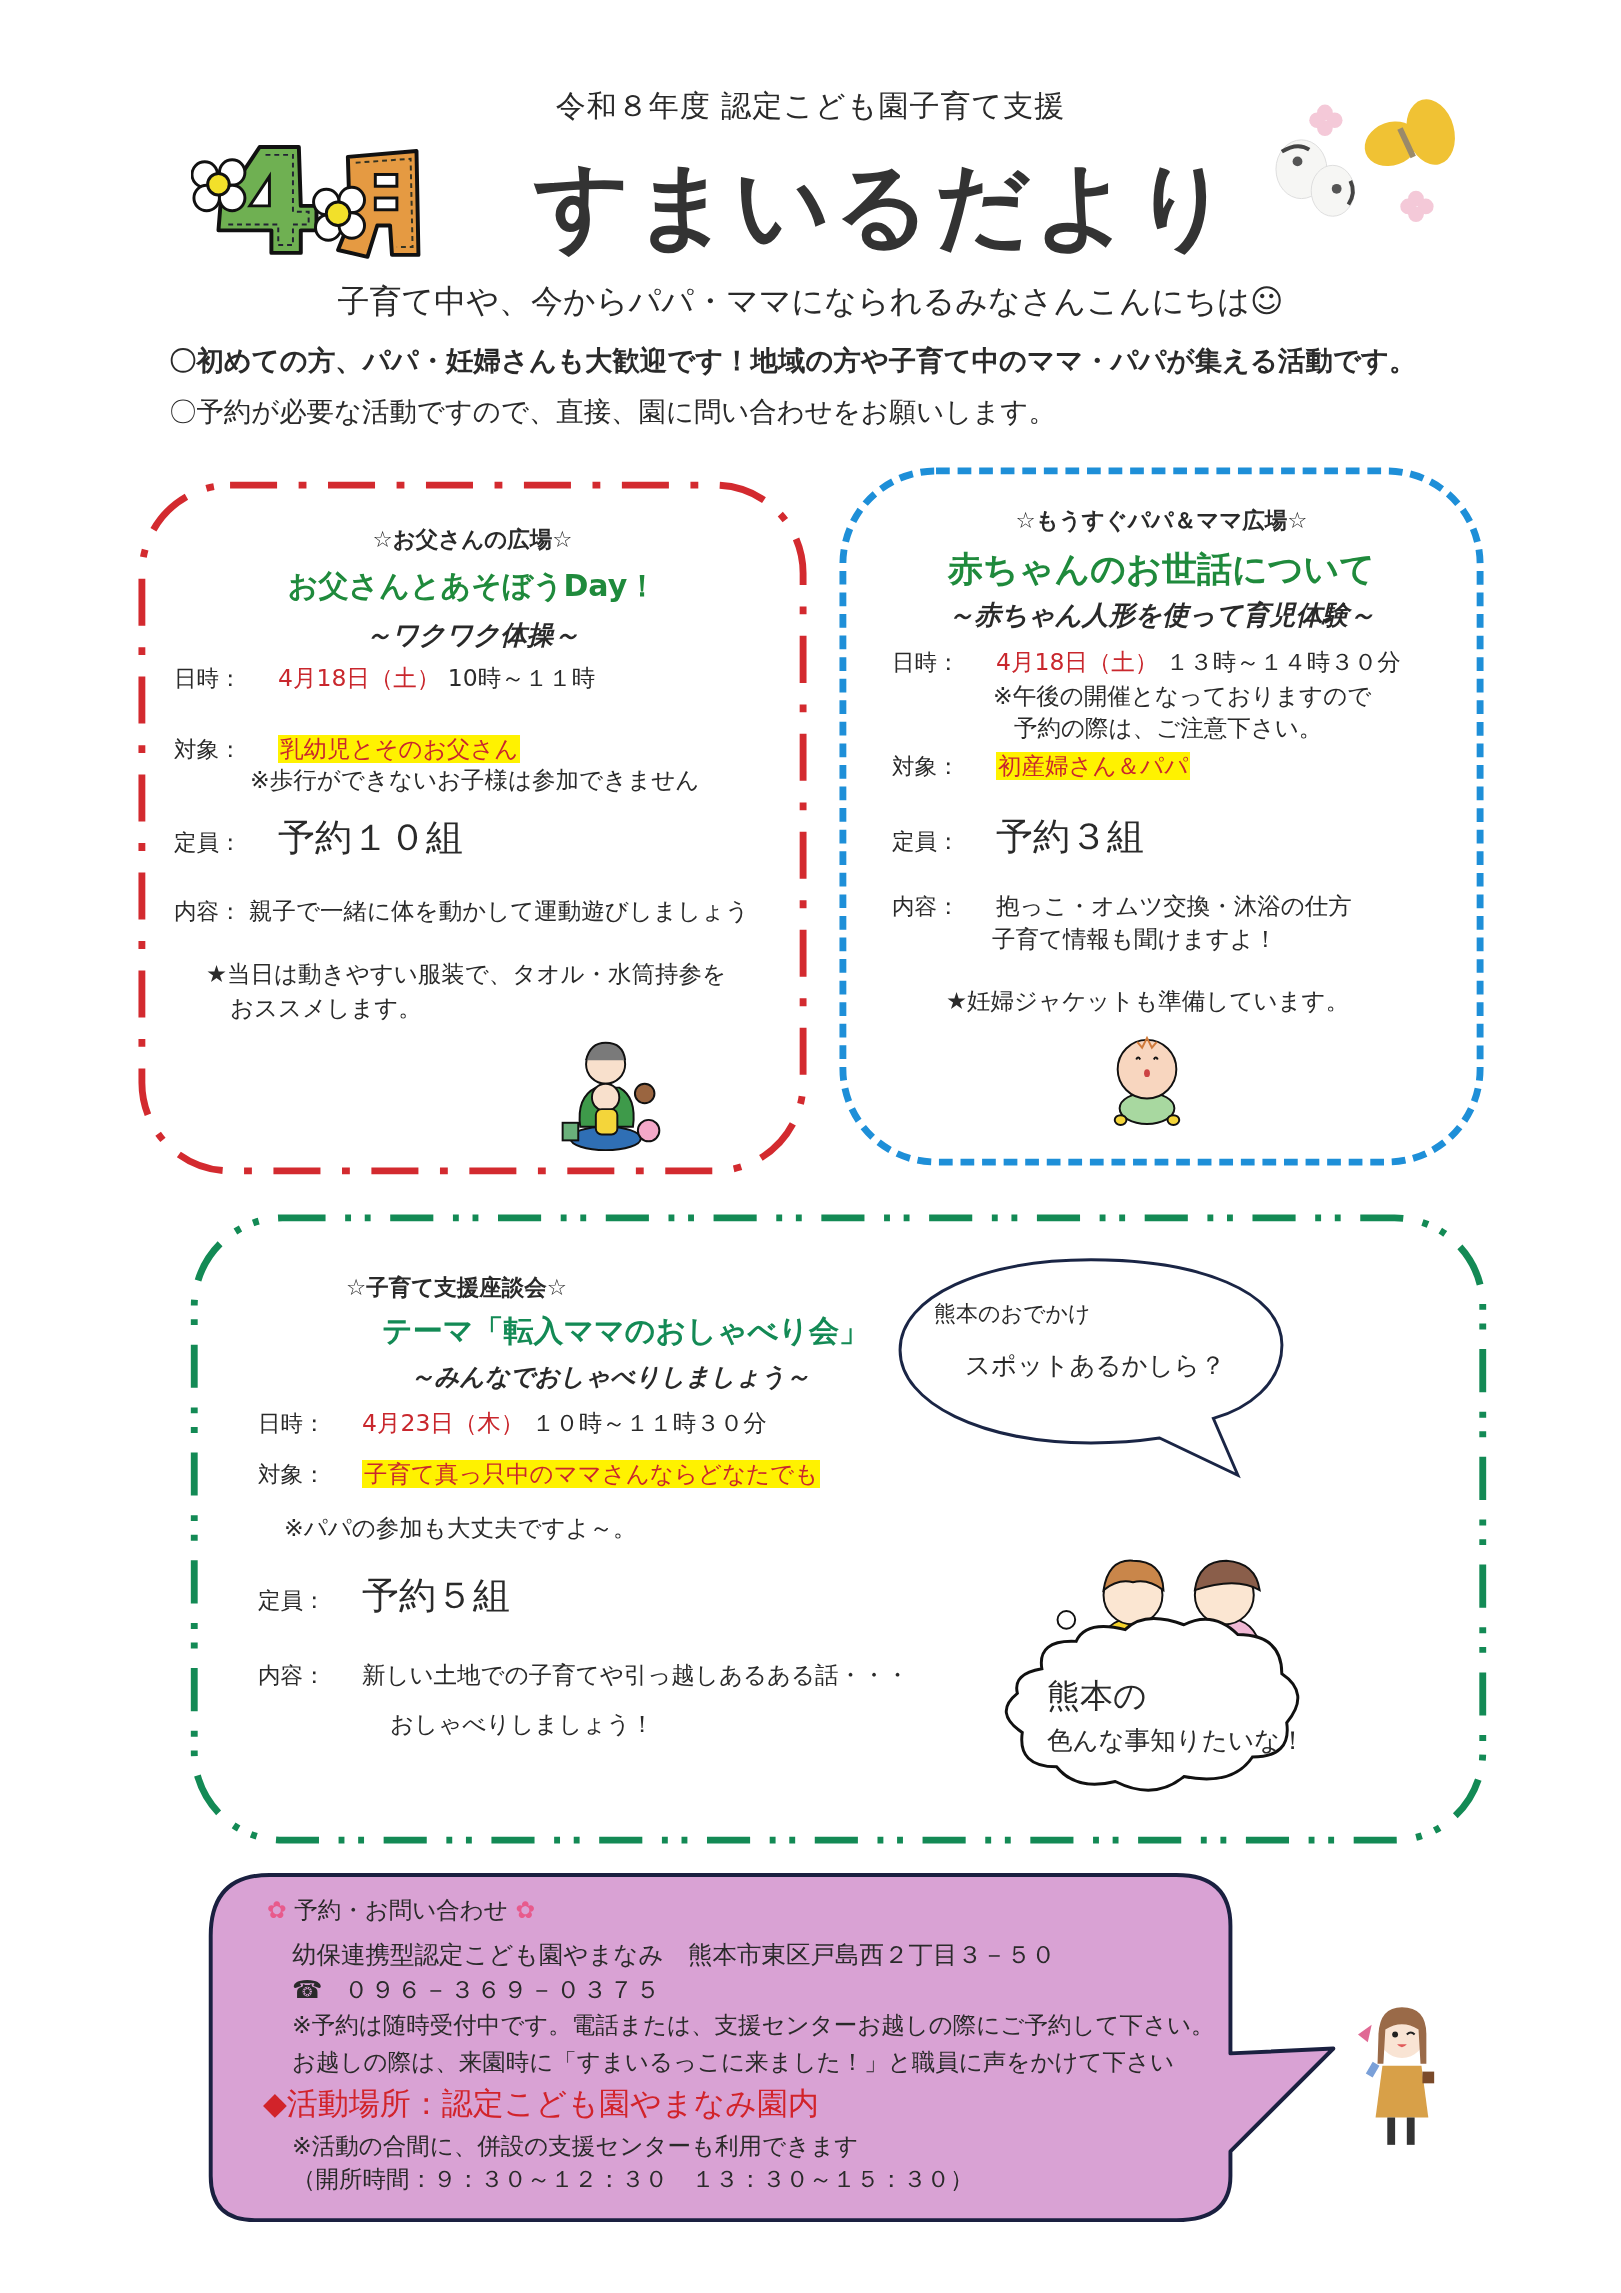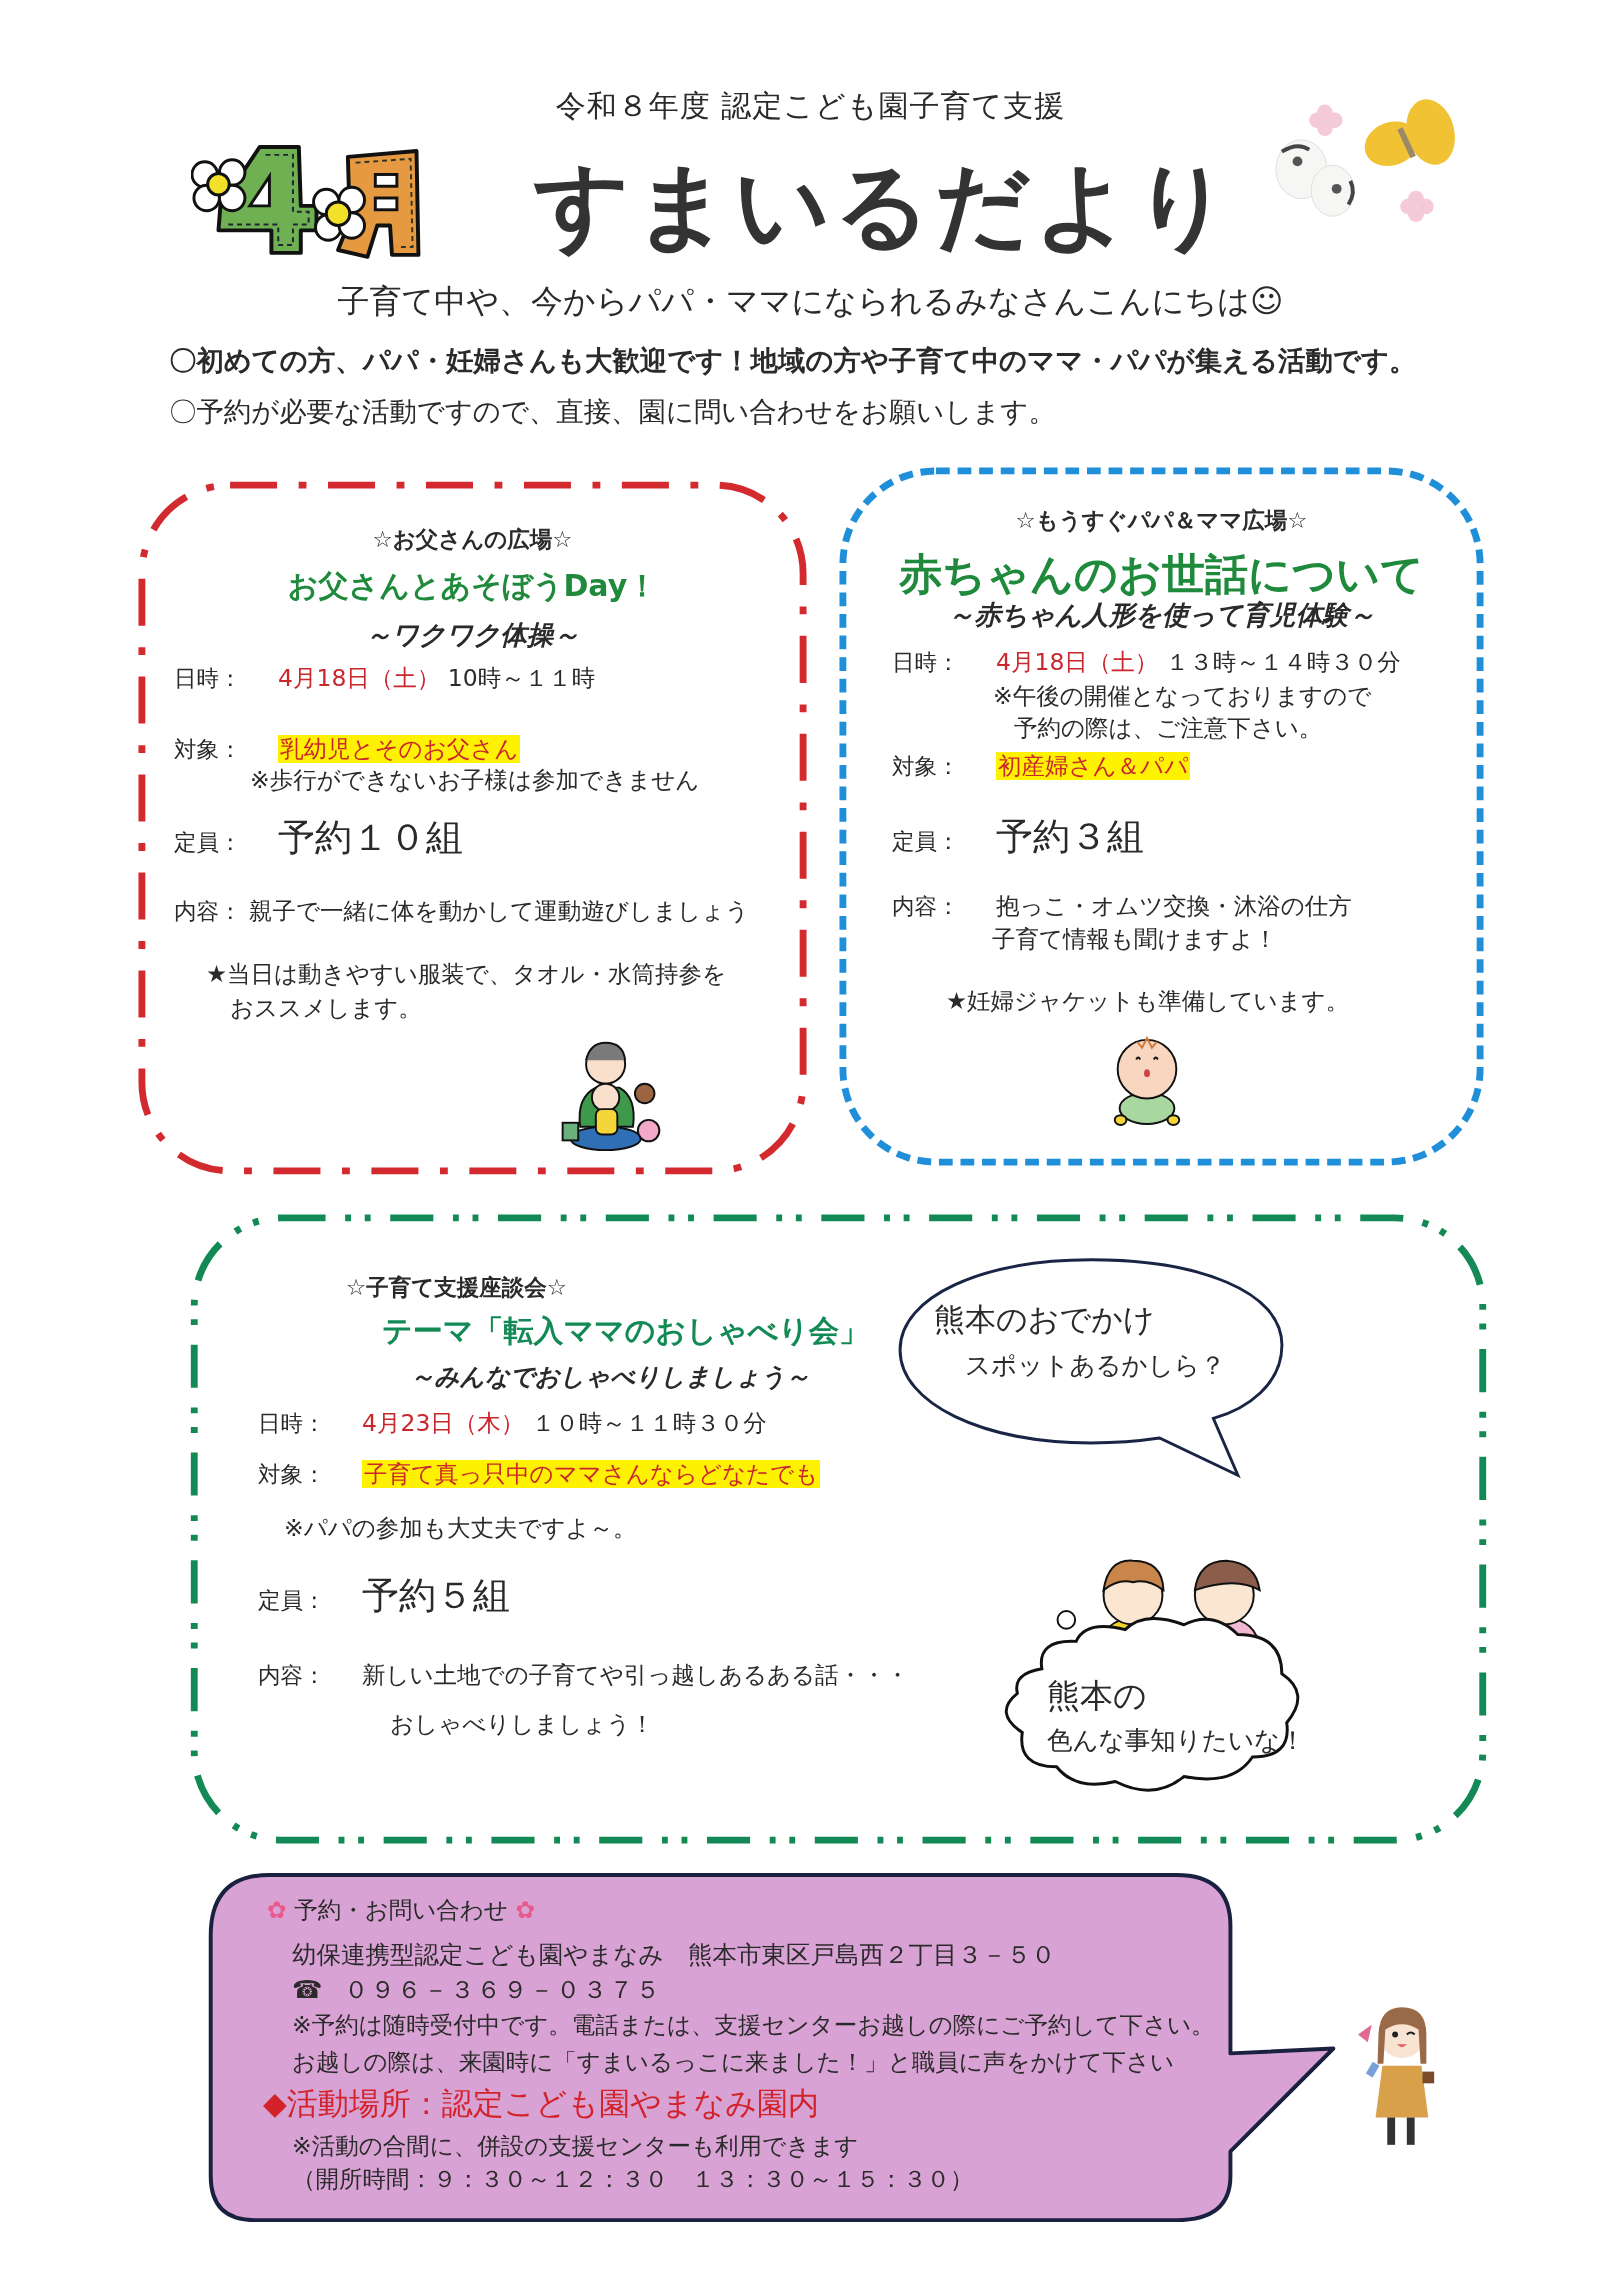--- a/index.html
+++ b/index.html
@@ -138,21 +138,21 @@
     <rect x="16" y="96" width="16" height="18" fill="#6ab07a" stroke="#111" stroke-width="2"></rect>
     <circle cx="104" cy="104" r="11" fill="#f4a8c8" stroke="#111" stroke-width="2"></circle>
   </svg>
 </div>
 
 <div class="box" style="left:838px; top:466px; width:647px; height:701px;">
   <svg class="border" width="647" height="701" viewBox="0 0 660 715">
     <rect x="5" y="5" width="650" height="705" rx="95" ry="95" fill="none" stroke="#1e8fd8" stroke-width="7" stroke-dasharray="14 8"></rect>
   </svg>
   <div class="abs kicker center" style="left:0; width:647px; top:39px;">☆もうすぐパパ＆ママ広場☆</div>
-  <div class="abs headline center" style="left:0; width:647px; top:80px; font-size:43px;">赤ちゃんのお世話について</div>
+  <div class="abs headline center" style="left:0; width:647px; top:80px; font-size:35px;">赤ちゃんのお世話について</div>
   <div class="abs subhead center" style="left:0; width:647px; top:131px; font-size:26.5px;">～赤ちゃん人形を使って育児体験～</div>
 
   <div class="row" style="left:54px; top:180px;">
     <span class="lbl">日時：</span>
     <span class="red" style="margin-left:29px;">4月18日（土）</span>
     <span>１３時～１４時３０分</span>
   </div>
   <div class="row" style="left:155px; top:214px;">※午後の開催となっておりますので</div>
   <div class="row" style="left:176px; top:246px;">予約の際は、ご注意下さい。</div>
   <div class="row" style="left:54px; top:284px;">
@@ -205,21 +205,21 @@
   </div>
   <div class="row" style="left:69px; top:446px;">
     <span class="lbl">内容：</span>
     <span style="margin-left:29px;">新しい土地での子育てや引っ越しあるある話・・・</span>
   </div>
   <div class="row" style="left:201px; top:495px;">おしゃべりしましょう！</div>
 
   <svg class="abs" style="left:706px; top:39px;" width="392" height="235" viewBox="0 0 400 240">
     <path d="M200 8 C310 8 395 40 395 95 C395 135 360 160 325 170 L350 228 L270 190 C250 193 225 195 200 195 C90 195 5 155 5 100 C5 45 90 8 200 8 Z" fill="#fff" stroke="#1a2545" stroke-width="3"></path>
   </svg>
-  <div class="row" style="left:745px; top:86px; font-size:31px;">熊本のおでかけ</div>
+  <div class="row" style="left:745px; top:86px; font-size:22px;">熊本のおでかけ</div>
   <div class="row" style="left:776px; top:135px; font-size:25.5px;">スポットあるかしら？</div>
 
   <svg class="abs" style="left:890px; top:328px;" width="216" height="167" viewBox="0 0 220 170">
     <path d="M20 110 Q25 80 55 78 Q88 80 90 110 L88 140 L22 140 Z" fill="#f4d22a" stroke="#111" stroke-width="2"></path>
     <circle cx="55" cy="55" r="30" fill="#fbe6d2" stroke="#111" stroke-width="2"></circle>
     <path d="M25 50 Q30 18 55 20 Q85 20 86 50 Q70 38 55 42 Q40 38 25 50 Z" fill="#c9864a" stroke="#111" stroke-width="2"></path>
     <path d="M118 110 Q125 80 150 78 Q180 80 185 110 L182 140 L120 140 Z" fill="#f0b8d4" stroke="#111" stroke-width="2"></path>
     <circle cx="148" cy="55" r="30" fill="#fbe6d2" stroke="#111" stroke-width="2"></circle>
     <path d="M118 50 Q122 20 150 20 Q180 22 184 50 Q160 36 118 50 Z" fill="#8a5e4a" stroke="#111" stroke-width="2"></path>
     <circle cx="10" cy="150" r="4" fill="#fff" stroke="#111" stroke-width="2"></circle>

